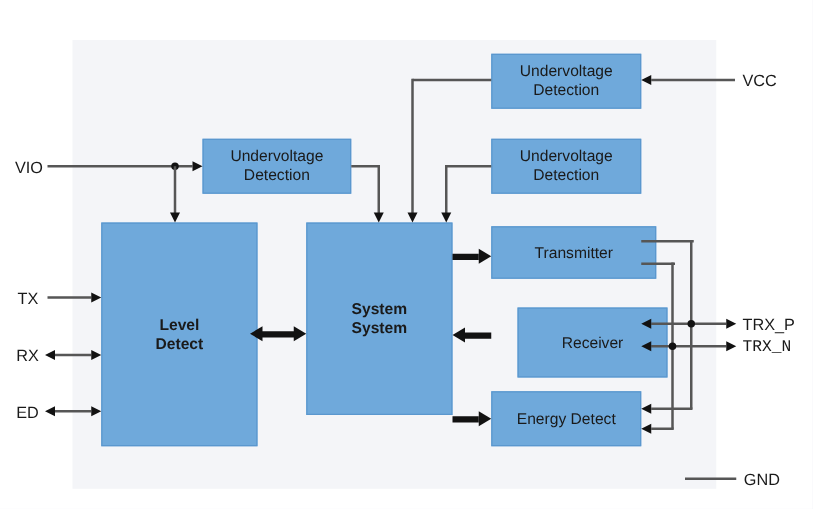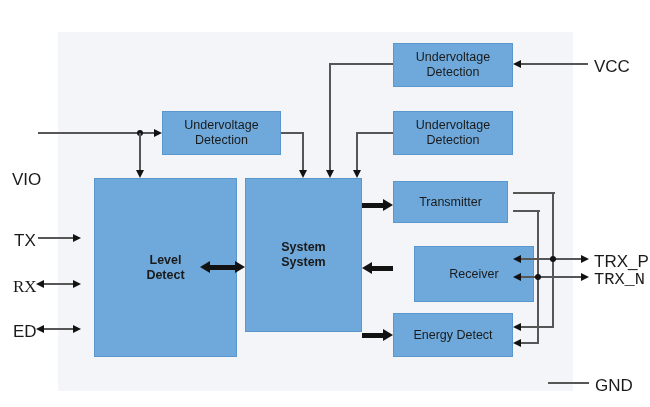--- a/index.html
+++ b/index.html
@@ -27,50 +27,50 @@
   .wire-h{position:absolute;height:1.5px;background:var(--wire,#555555);}
   .wire-v{position:absolute;width:1.5px;background:var(--wire,#555555);}
   .ah{position:absolute;width:0;height:0;}
   .ah-r{border-top:4px solid transparent;border-bottom:4px solid transparent;border-left:8px solid var(--arrow,#111);}
   .ah-l{border-top:4px solid transparent;border-bottom:4px solid transparent;border-right:8px solid var(--arrow,#111);}
   .ah-d{border-left:4px solid transparent;border-right:4px solid transparent;border-top:8px solid var(--arrow,#111);}
   .tbar{position:absolute;height:5px;background:var(--arrow,#111);}
   .tah-r{border-top:6px solid transparent;border-bottom:6px solid transparent;border-left:10px solid var(--arrow,#111);}
   .tah-l{border-top:6px solid transparent;border-bottom:6px solid transparent;border-right:10px solid var(--arrow,#111);}
   .dot{position:absolute;width:6px;height:6px;border-radius:50%;background:var(--arrow,#111);}
-  .pin{position:absolute;font-size:17px;white-space:nowrap;text-align:center;}
+  .pin{position:absolute;font-size:13px;white-space:nowrap;text-align:center;}
 </style>
 </head>
 <body>
 
 <div class="stage">
 
   <div class="chip"></div>
 
   <div class="block" style="left:162px;top:111px;width:119px;height:44px;">
     <span>Undervoltage</span>
     <span>Detection</span>
   </div>
   <div class="block" style="left:393px;top:43px;width:120px;height:44px;">
     <span>Undervoltage</span>
     <span>Detection</span>
   </div>
   <div class="block" style="left:393px;top:111px;width:120px;height:44px;">
     <span>Undervoltage</span>
     <span>Detection</span>
   </div>
-  <div class="block bold" style="left:94px;top:178px;width:143px;height:179px;">
+  <div class="block bold" style="left:81px;top:178px;width:125px;height:179px;">
     <span>Level</span>
     <span>Detect</span>
   </div>
   <div class="block bold" style="left:245px;top:178px;width:117px;height:154px;">
     <span>System</span>
     <span>System</span>
   </div>
-  <div class="block" style="left:393px;top:181px;width:115px;height:42px;">
+  <div class="block" style="left:393px;top:181px;width:132px;height:42px;">
     <span>Transmitter</span>
   </div>
   <div class="block" style="left:393px;top:246px;width:120px;height:56px;margin-left:21px;">
     <span>Receiver</span>
   </div>
   <div class="block" style="left:393px;top:313px;width:120px;height:44px;">
     <span>Energy Detect</span>
   </div>
 
   <div class="wire-h" style="left:38px;top:132.25px;width:116px;"></div>
@@ -131,22 +131,22 @@
   <div class="wire-v" style="left:537.25px;top:210.25px;height:133px;"></div>
   <div class="wire-h" style="left:521px;top:342.25px;width:18px;"></div>
   <div class="ah ah-l" style="left:513px;top:339px;"></div>
   <div class="wire-h" style="left:521px;top:276.25px;width:60px;"></div>
   <div class="ah ah-l" style="left:513px;top:273px;"></div>
   <div class="ah ah-r" style="left:581px;top:273px;"></div>
   <div class="dot" style="left:535px;top:274px;"></div>
 
   <div class="wire-h" style="left:548px;top:382.25px;width:41px;"></div>
 
-  <div class="pin" style="left:12px;top:125.5px;margin-top:44px;">VIO</div>
+  <div class="pin" style="left:12px;top:125.5px;">VIO</div>
   <div class="pin" style="left:14px;top:230.5px;">TX</div>
-  <div class="pin" style="left:13px;top:276.5px;font-family:Liberation Serif, serif;">RX</div>
+  <div class="pin" style="left:13px;top:276.5px;">RX</div>
   <div class="pin" style="left:13px;top:321.5px;">ED</div>
   <div class="pin" style="left:594px;top:56.5px;">VCC</div>
   <div class="pin" style="left:594px;top:251.5px;">TRX_P</div>
   <div class="pin" style="left:594px;top:269.5px;font-family:Liberation Mono, monospace;">TRX_N</div>
   <div class="pin" style="left:595px;top:375.5px;">GND</div>
 
 </div>
 
 </body></html>

